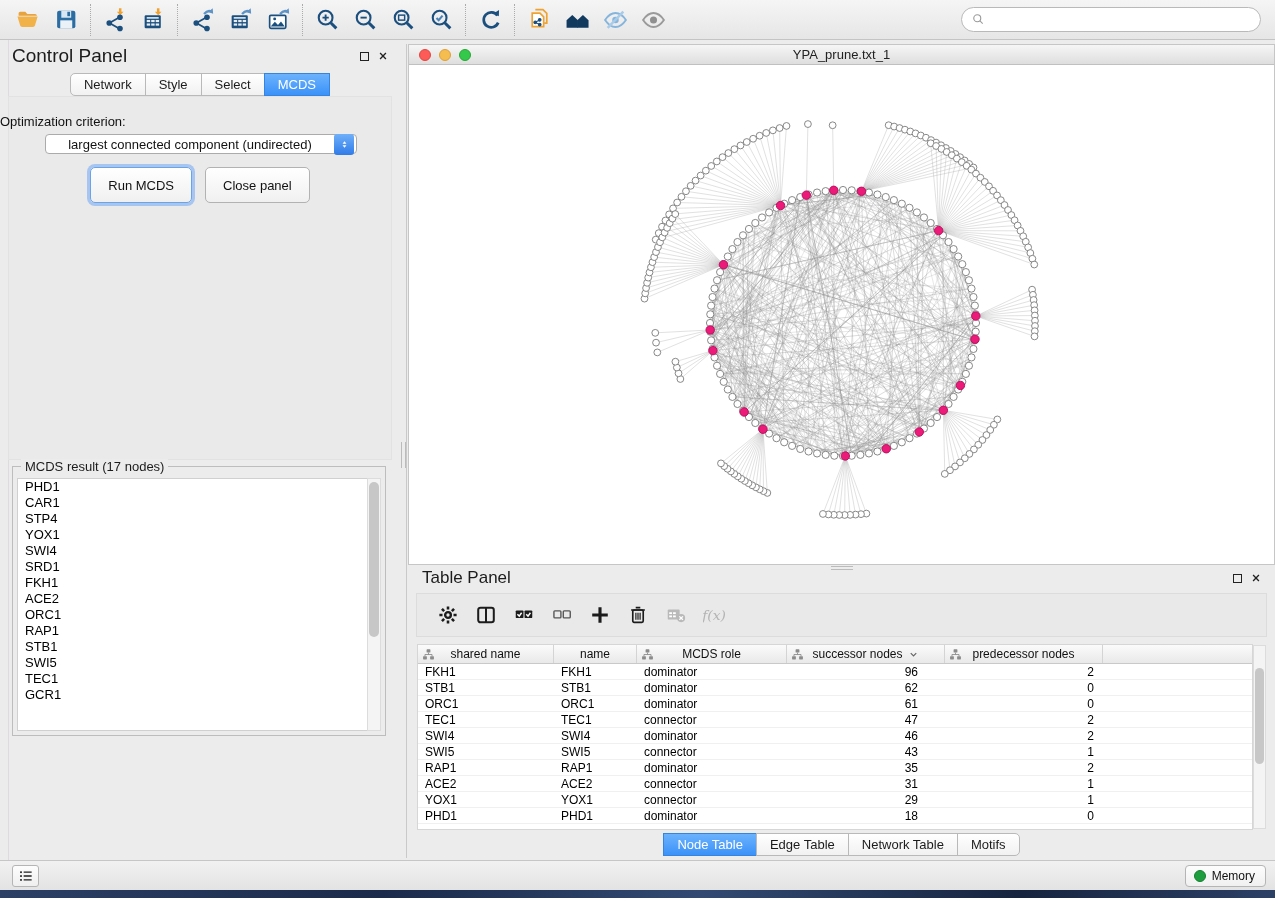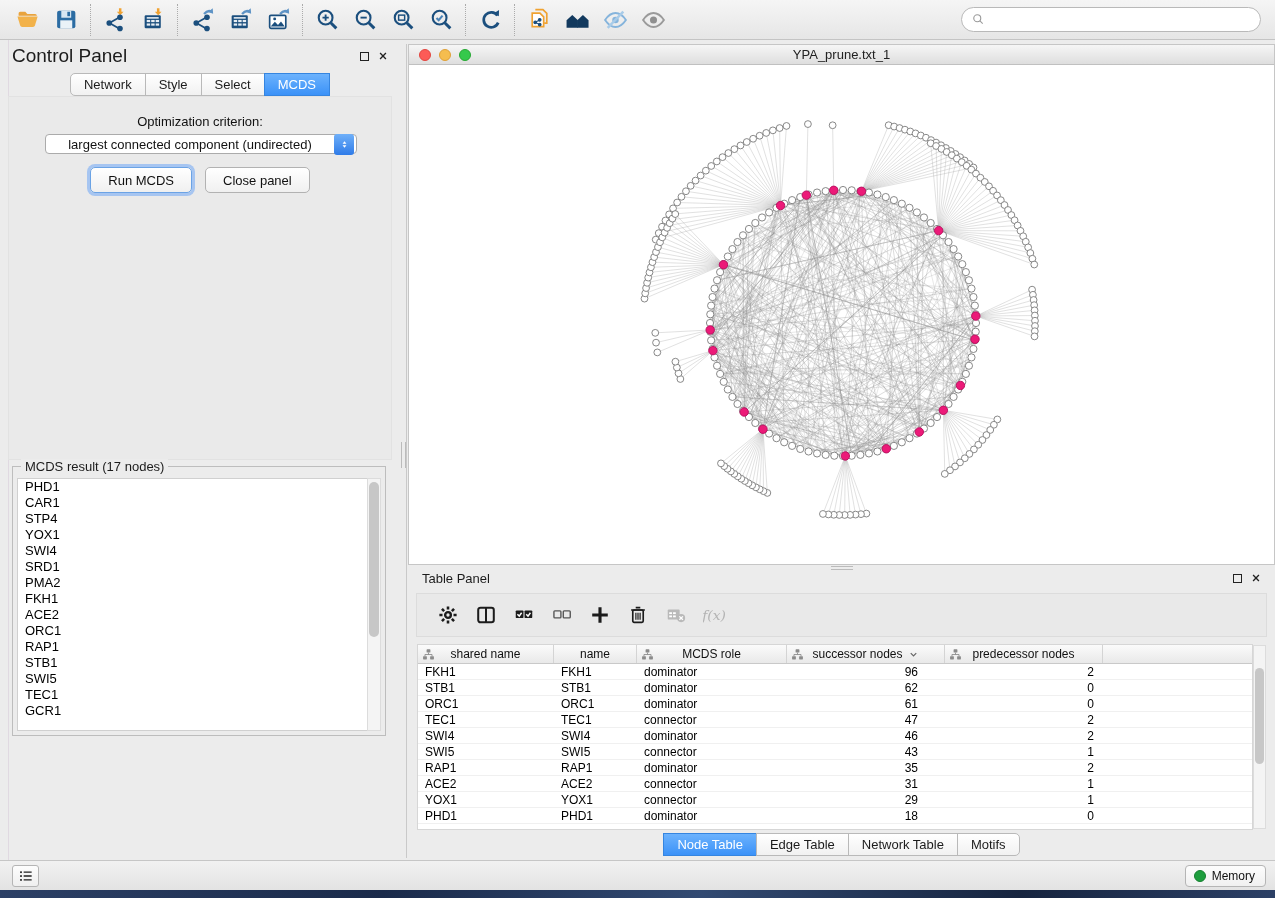--- a/index.html
+++ b/index.html
@@ -32,30 +32,30 @@
 
   .cp-tabs { position:absolute; left:0; top:73px; width:400px; display:flex; justify-content:center; }
   .seg { font-family:"Liberation Sans", sans-serif; font-size:13px; padding:3px 13px; height:23px;
     background:linear-gradient(#ffffff,#f1f1f1); border:1px solid #b9b9b9; color:#1c1c1c; margin-left:-1px; }
   .seg:first-child { border-radius:5px 0 0 5px; margin-left:0; }
   .seg:last-child { border-radius:0 5px 5px 0; }
   .seg.active { background:linear-gradient(#6cb2fd,#3b92f8); border-color:#3585e0; color:#fff; border-radius:0; }
 
   .cp-pane { position:absolute; left:8px; top:96px; width:384px; height:364px; background:#eaeaea;
     border:1px solid #e2e2e2; }
-  .opt-label { position:absolute; left:0; top:114px; width:400px; text-align:center; font-size:13px; color:#111; }
+  .opt-label { position:absolute; left:0; top:114px; width:400px; font-size:13px; color:#111; }
   .selectbox { position:absolute; left:45px; top:134px; width:312px; height:20px; background:#fff;
     border:1px solid #ababab; border-radius:4px; display:flex; align-items:center; }
   .selectbox .sel-text { flex:1; text-align:center; font-size:13px; color:#111; }
   .stepper { width:20px; height:21px; margin-right:2px; border-radius:3px;
     background:linear-gradient(#6fb0f9,#2f7be8); display:flex; flex-direction:column;
     align-items:center; justify-content:center; }
   .stepper svg { width:11px; height:9px; }
   .btn-row { position:absolute; left:0; top:167px; width:400px; display:flex; justify-content:center; gap:13px; }
-  .pbtn { font-family:"Liberation Sans", sans-serif; font-size:13px; padding:4px 17px; height:26px;
+  .pbtn { font-family:"Liberation Sans", sans-serif; font-size:13px; padding:4px 17px; height:36px;
     background:linear-gradient(#ffffff,#f0f0f0); border:1px solid #b2b2b2; border-radius:5px; color:#111; }
   .pbtn.focused { border-color:#6ba3e5; box-shadow:0 0 0 3px rgba(110,165,245,.55); }
 
   .fieldset { position:absolute; left:12px; top:466px; width:374px; height:270px;
     border:1px solid #bdbdbd; }
   .fieldset .legend { position:absolute; left:8px; top:-8px; background:#ececec; padding:0 4px;
     font-size:13px; color:#1c1c1c; }
   .mcds-list { position:absolute; left:4px; top:11px; right:18px; bottom:4px; background:#fff;
     border:1px solid #d0d0d0; border-right:none; overflow:hidden; }
   .mcds-list div { font-size:13px; line-height:16px; padding-left:7px; color:#000; }
@@ -82,21 +82,21 @@
   .light.yellow { background:#f5bd4f; border:1px solid #dfa036; }
   .light.green { background:#35c94c; border:1px solid #26a832; }
   .net-title { position:absolute; left:0; right:0; text-align:center; font-size:13px; color:#222; }
   .net-canvas { position:absolute; left:0; top:20px; width:865px; height:499px; background:#fff; }
 
   
   .tablepanel { position:absolute; left:408px; top:565px; width:867px; height:293px; background:#ececec; }
   .tp-grip { position:absolute; left:50%; top:1px; width:22px; height:4px; margin-left:-11px;
     border-top:1px solid #bbb; border-bottom:1px solid #bbb; }
   .tp-header { position:absolute; left:0; top:3px; width:100%; height:20px; display:flex; align-items:center;
-    padding:0 14px; font-size:13px; color:#1c1c1c; }
+    padding:0 14px; font-size:17px; color:#1c1c1c; }
   .tp-toolbar { position:absolute; left:8px; top:28px; right:8px; height:44px; background:#e9e9e9;
     border:1px solid #dcdcdc; display:flex; align-items:center; padding-left:12px; }
   .ttbtn { background:transparent; border:none; width:38px; height:34px; display:flex; align-items:center;
     justify-content:center; }
   .ttbtn svg { width:22px; height:22px; }
 
   .table-wrap { position:absolute; left:9px; top:79px; width:836px; height:186px; background:#fff;
     border:1px solid #d6d6d6; overflow:hidden; }
   .thead { display:flex; height:19px; background:linear-gradient(#fbfbfb,#e9e9e9); border-bottom:1px solid #c9c9c9; }
   .th { position:relative; display:flex; align-items:center; justify-content:center;
@@ -368,21 +368,20 @@
 
 <div class="fieldset">
   <span class="legend">MCDS result (17 nodes)</span>
   <div class="mcds-list">
       <div>PHD1</div>
       <div>CAR1</div>
       <div>STP4</div>
       <div>YOX1</div>
       <div>SWI4</div>
       <div>SRD1</div>
-      <div>PMA2</div>
       <div>FKH1</div>
       <div>ACE2</div>
       <div>ORC1</div>
       <div>RAP1</div>
       <div>STB1</div>
       <div>SWI5</div>
       <div>TEC1</div>
       <div>GCR1</div>
     </div>
   <div class="vscroll mcds-scroll">

